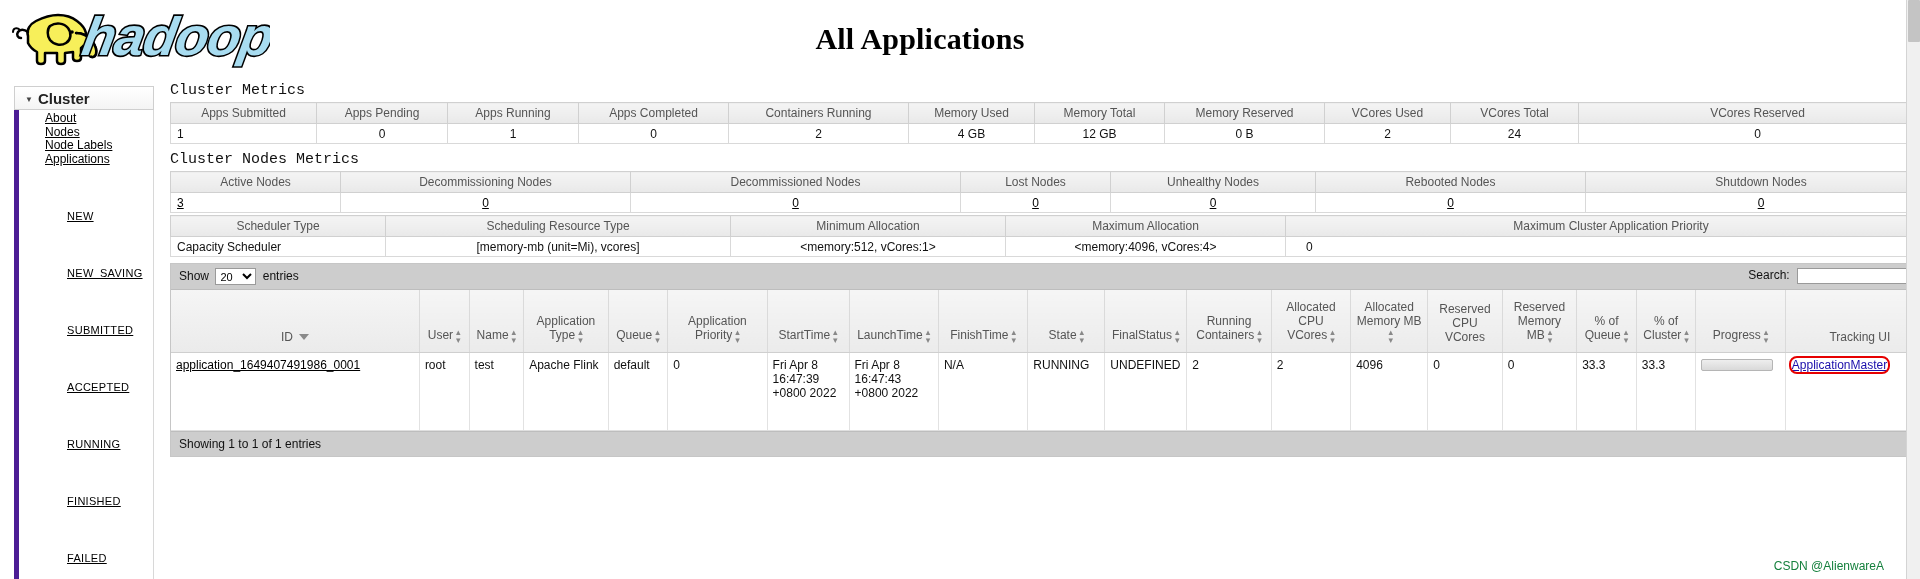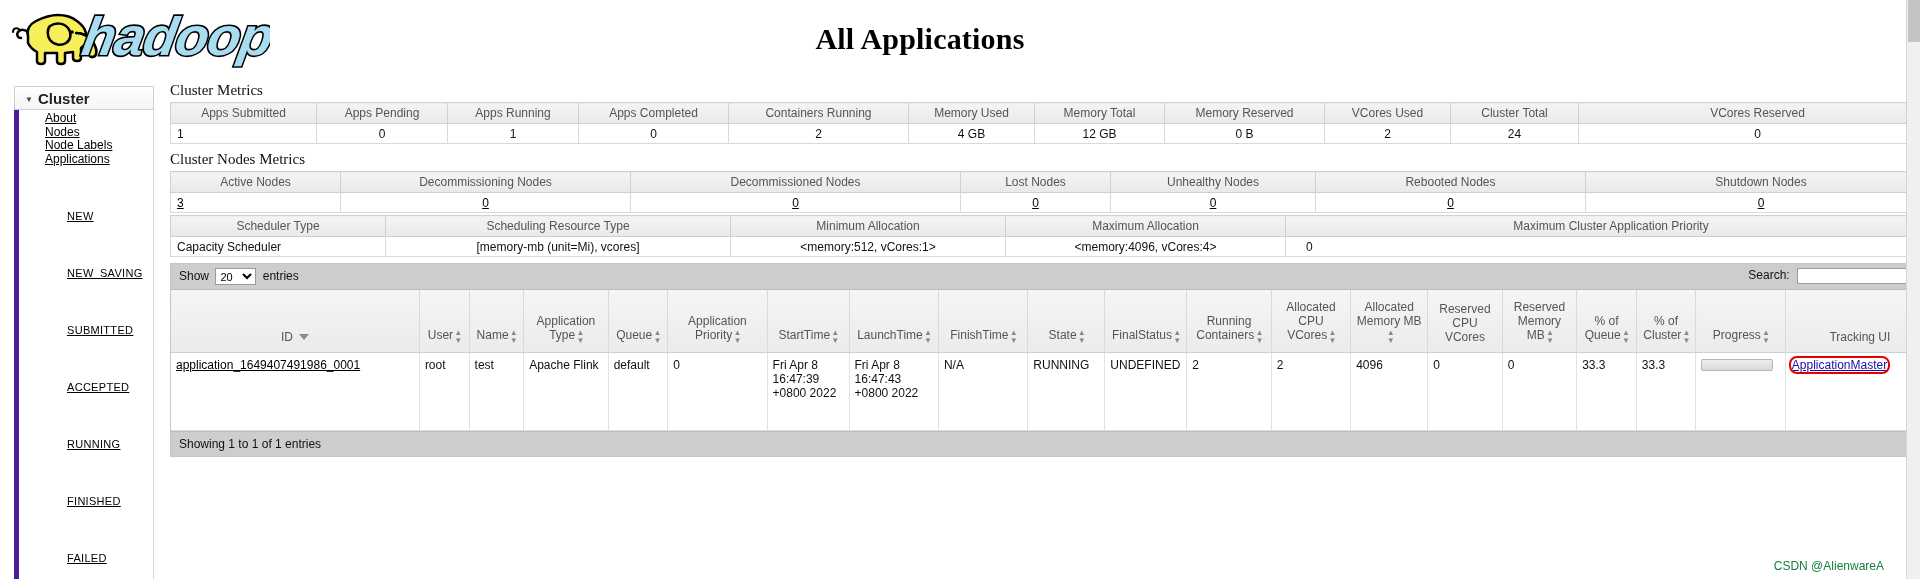--- a/index.html
+++ b/index.html
@@ -45,21 +45,21 @@
     white-space:nowrap; cursor:pointer;
   }
   .nav-sub { padding-left:44px; font-size:11px; line-height:13px; letter-spacing:0.3px;margin-top:44px; }
   .nav-gap { height:9px; }
   .nav-head2 { margin-top:8px; }
 
   
   .main { position:absolute; left:170px; top:82px; right:0; }
   .sec-title {
     font-size:15px; color:#111; margin:0 0 3px 0; padding:0;
-    font-family:Liberation Serif, serif; font-weight:normal;
+    font-family:Liberation Mono, monospace; font-weight:normal;
   }
   .sec-title.t2 { margin-top:7px; }
 
   table.metrics {
     border-collapse:collapse;
     width:1766px;
     table-layout:fixed;
     font-size:12px;
     margin-bottom:2px;
   }
@@ -269,21 +269,21 @@
         <tr>
           <th>Apps Submitted</th>
           <th>Apps Pending</th>
           <th>Apps Running</th>
           <th>Apps Completed</th>
           <th>Containers Running</th>
           <th>Memory Used</th>
           <th>Memory Total</th>
           <th>Memory Reserved</th>
           <th>VCores Used</th>
-          <th>Cluster Total</th>
+          <th>VCores Total</th>
           <th>VCores Reserved</th>
         </tr>
       </thead>
       <tbody>
         <tr>
           <td>1</td>
           <td style="text-align:center">0</td>
           <td style="text-align:center">1</td>
           <td style="text-align:center">0</td>
           <td style="text-align:center">2</td>

